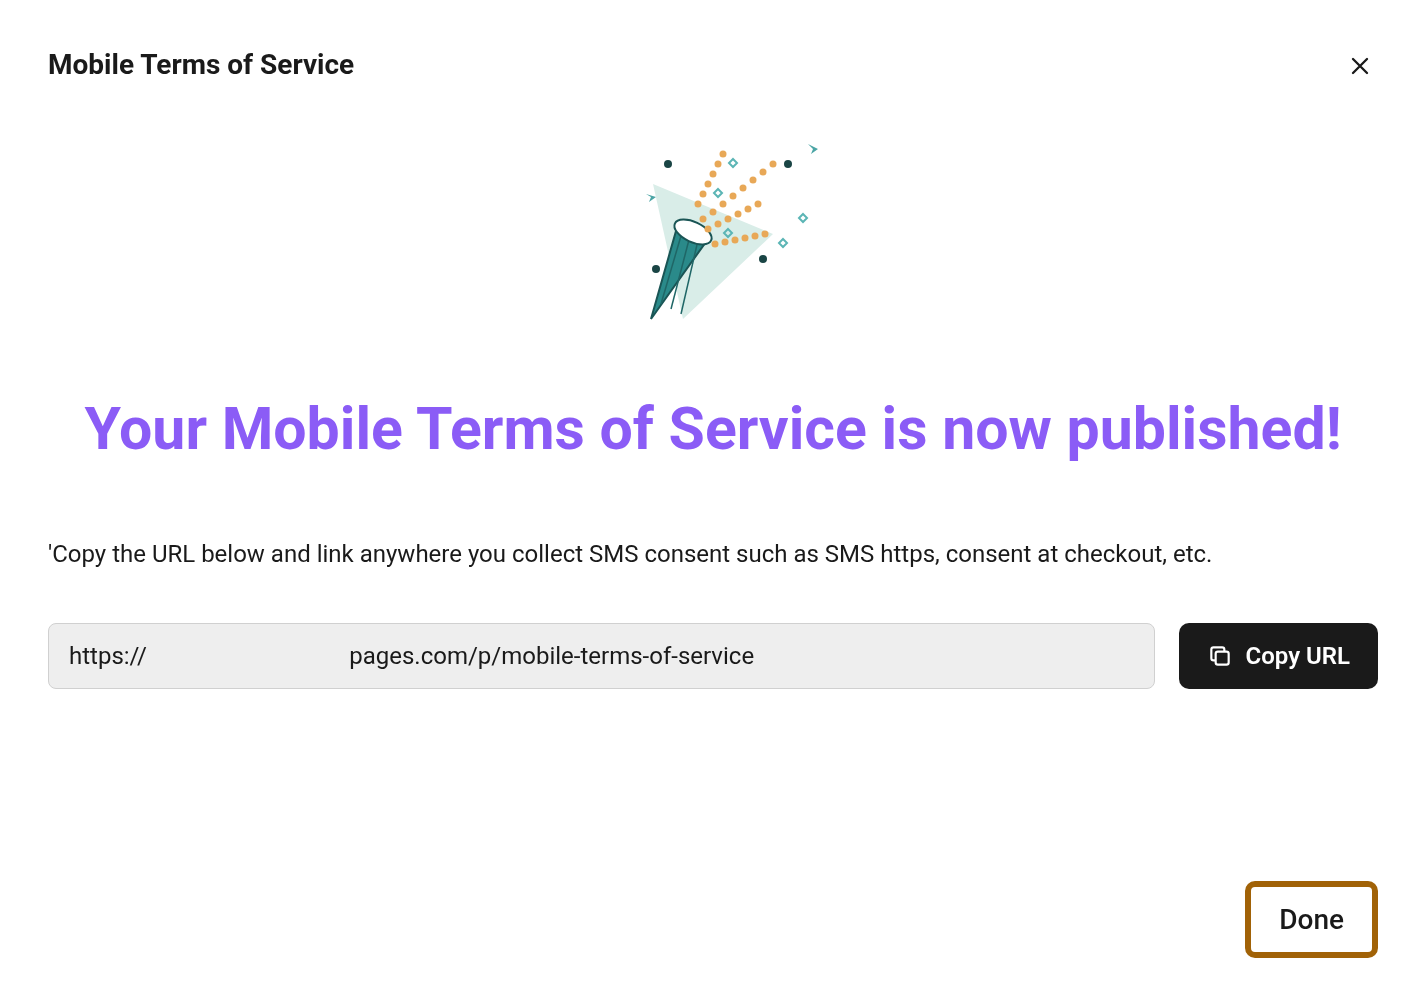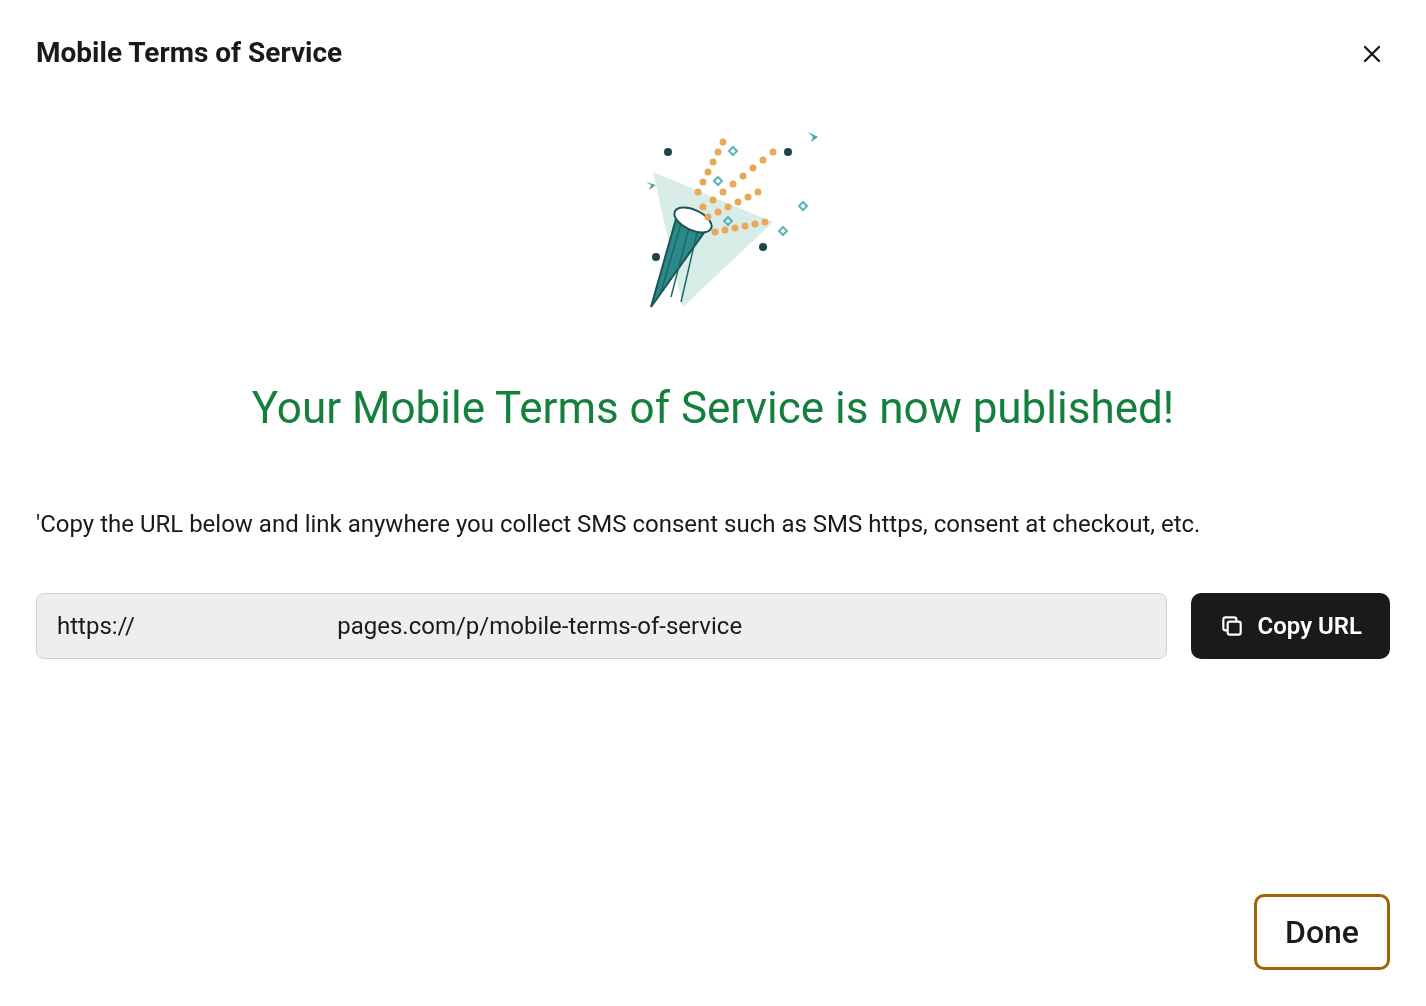--- a/index.html
+++ b/index.html
@@ -10,21 +10,21 @@
     
     body {
       font-family: -apple-system, BlinkMacSystemFont, "Segoe UI", Roboto, Helvetica, Arial, sans-serif;
       background: #ffffff;
       width: 1426px;
       height: 1006px;
       position: relative;
     }
     
     .modal-container {
-      padding: 36px;
+      padding: 48px;
       height: 100%;
       display: flex;
       flex-direction: column;
     }
     
     .modal-header {
       display: flex;
       justify-content: space-between;
       align-items: flex-start;
       margin-bottom: 40px;
@@ -59,23 +59,23 @@
       margin-bottom: 50px;
     }
     
     .illustration {
       width: 220px;
       height: 220px;
       position: relative;
     }
     
     .main-heading {
-      font-size: 44px;
-      font-weight: 400;
-      color: #15803d;
+      font-size: 59px;
+      font-weight: 700;
+      color: #8b5cf6;
       text-align: center;
       margin-bottom: 70px;
       line-height: 1.2;
     }
     
     .description {
       font-size: 24px;
       color: #1a1a1a;
       line-height: 1.6;
       margin-bottom: 50px;
@@ -126,24 +126,24 @@
     
     .footer {
       margin-top: auto;
       display: flex;
       justify-content: flex-end;
     }
     
     .done-button {
       background: #ffffff;
       color: #1a1a1a;
-      border: 3px solid #a16207;
+      border: 6px solid #a16207;
       border-radius: 10px;
       padding: 16px 28px;
-      font-size: 32px;
+      font-size: 28px;
       font-weight: 500;
       cursor: pointer;
       font-family: inherit;
     }
   </style>
 </head>
 <body>
 
 <div class="modal-container">
 

